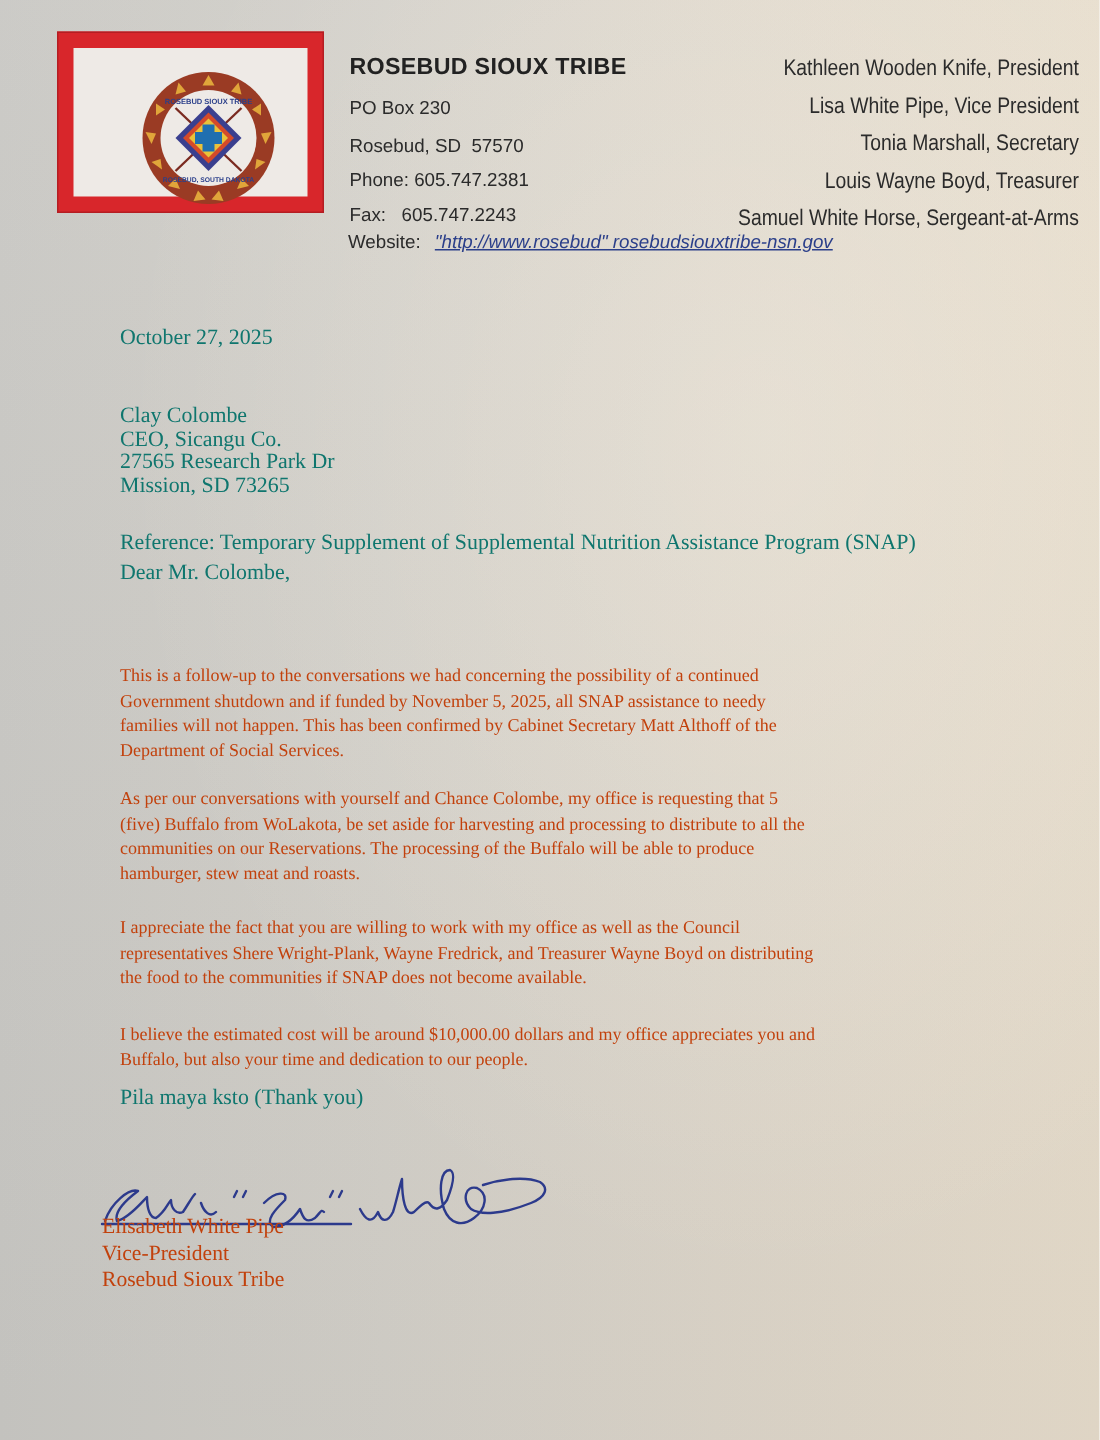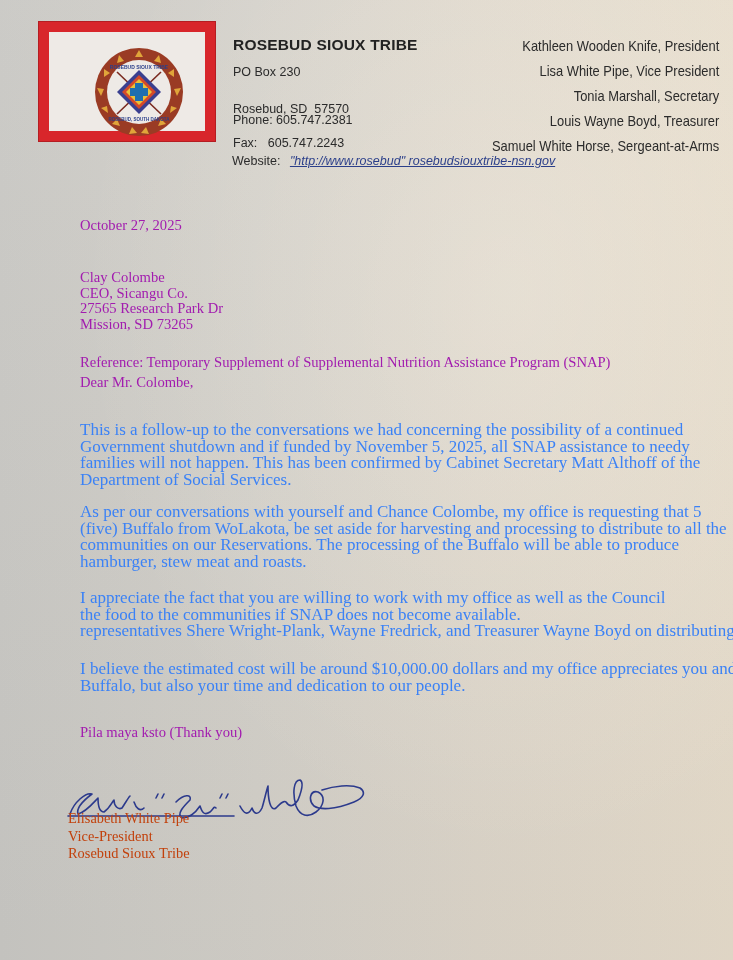--- a/index.html
+++ b/index.html
@@ -42,22 +42,22 @@
       font-style: italic; color: #2b3f8a; text-decoration: underline;
       margin-left: 6px;
     }
     .officers {
       position: absolute; right: 14px; top: 33px; text-align: right;
       font-family: "Liberation Sans", sans-serif; font-size: 15px; color: #2b2b2b;
       transform: scaleX(0.86); transform-origin: right top;
     }
     .officers div { height: 25px; line-height: 25px; white-space: nowrap; }
     
-    .block { position: absolute; left: 80px; font-size: 14.6px; line-height: 15.5px; color: #a21caf; }
-    .para { position: absolute; left: 80px; width: 580px; font-size: 17px; line-height: 16.5px; color: #3b82f6; }
+    .block { position: absolute; left: 80px; font-size: 14.6px; line-height: 15.5px; color: #0f766e; }
+    .para { position: absolute; left: 80px; width: 580px; font-size: 12px; line-height: 16.5px; color: #c2410c; margin-top: 20px; }
     .para .ln { display: block; white-space: nowrap; }
     .sig-svg { position: absolute; left: 64px; top: 772px; width: 310px; height: 60px; }
     .sig-block { position: absolute; left: 68px; top: 810px; font-size: 14.4px; line-height: 17.5px; color: #c2410c; }
   </style>
 </head>
 <body>
 
 <div class="paper-shade"></div>
 
 <div class="flag">
@@ -92,21 +92,21 @@
       <rect x="46" y="41" width="8" height="18" fill="#1f6fb0"></rect>
       <rect x="41" y="46" width="18" height="8" fill="#1f6fb0"></rect>
       <text x="50" y="27" font-size="5" text-anchor="middle" fill="#2b3f8a" font-family="Liberation Sans, sans-serif" font-weight="bold">ROSEBUD SIOUX TRIBE</text>
       <text x="50" y="79" font-size="4.5" text-anchor="middle" fill="#2b3f8a" font-family="Liberation Sans, sans-serif" font-weight="bold">ROSEBUD, SOUTH DAKOTA</text>
     </svg>
   </div>
 </div>
 
 <div class="org-name">ROSEBUD SIOUX TRIBE</div>
 <div class="lh-line" style="top:65px">PO Box 230</div>
-<div class="lh-line" style="top:102px; white-space:pre">Rosebud, SD  57570</div>
+<div class="lh-line" style="top:90px; white-space:pre">Rosebud, SD  57570</div>
 <div class="lh-line" style="top:113px">Phone: 605.747.2381</div>
 <div class="lh-line" style="top:136px; white-space:pre">Fax:   605.747.2243</div>
 <div class="lh-line website-label" style="top:154px">
   <span>Website:</span>
   <span class="website-link">"http://www.rosebud" rosebudsiouxtribe-nsn.gov</span>
 </div>
 
 <div class="officers">
   <div>Kathleen Wooden Knife, President</div>
   <div>Lisa White Pipe, Vice President</div>
@@ -137,22 +137,22 @@
 
 <div class="para" style="top:504px">
   <span class="ln">As per our conversations with yourself and Chance Colombe, my office is requesting that 5</span>
   <span class="ln">(five) Buffalo from WoLakota, be set aside for harvesting and processing to distribute to all the</span>
   <span class="ln">communities on our Reservations. The processing of the Buffalo will be able to produce</span>
   <span class="ln">hamburger, stew meat and roasts.</span>
 </div>
 
 <div class="para" style="top:590px">
   <span class="ln">I appreciate the fact that you are willing to work with my office as well as the Council</span>
+  <span class="ln">representatives Shere Wright-Plank, Wayne Fredrick, and Treasurer Wayne Boyd on distributing</span>
   <span class="ln">the food to the communities if SNAP does not become available.</span>
-  <span class="ln">representatives Shere Wright-Plank, Wayne Fredrick, and Treasurer Wayne Boyd on distributing</span>
 </div>
 
 <div class="para" style="top:661px">
   <span class="ln">I believe the estimated cost will be around $10,000.00 dollars and my office appreciates you and</span>
   <span class="ln">Buffalo, but also your time and dedication to our people.</span>
 </div>
 
 <div class="block" style="top:725px">Pila maya ksto (Thank you)</div>
 
 <svg class="sig-svg" viewBox="0 0 310 60" fill="none" stroke="#2c3a8c" stroke-width="1.6" stroke-linecap="round" stroke-linejoin="round">

